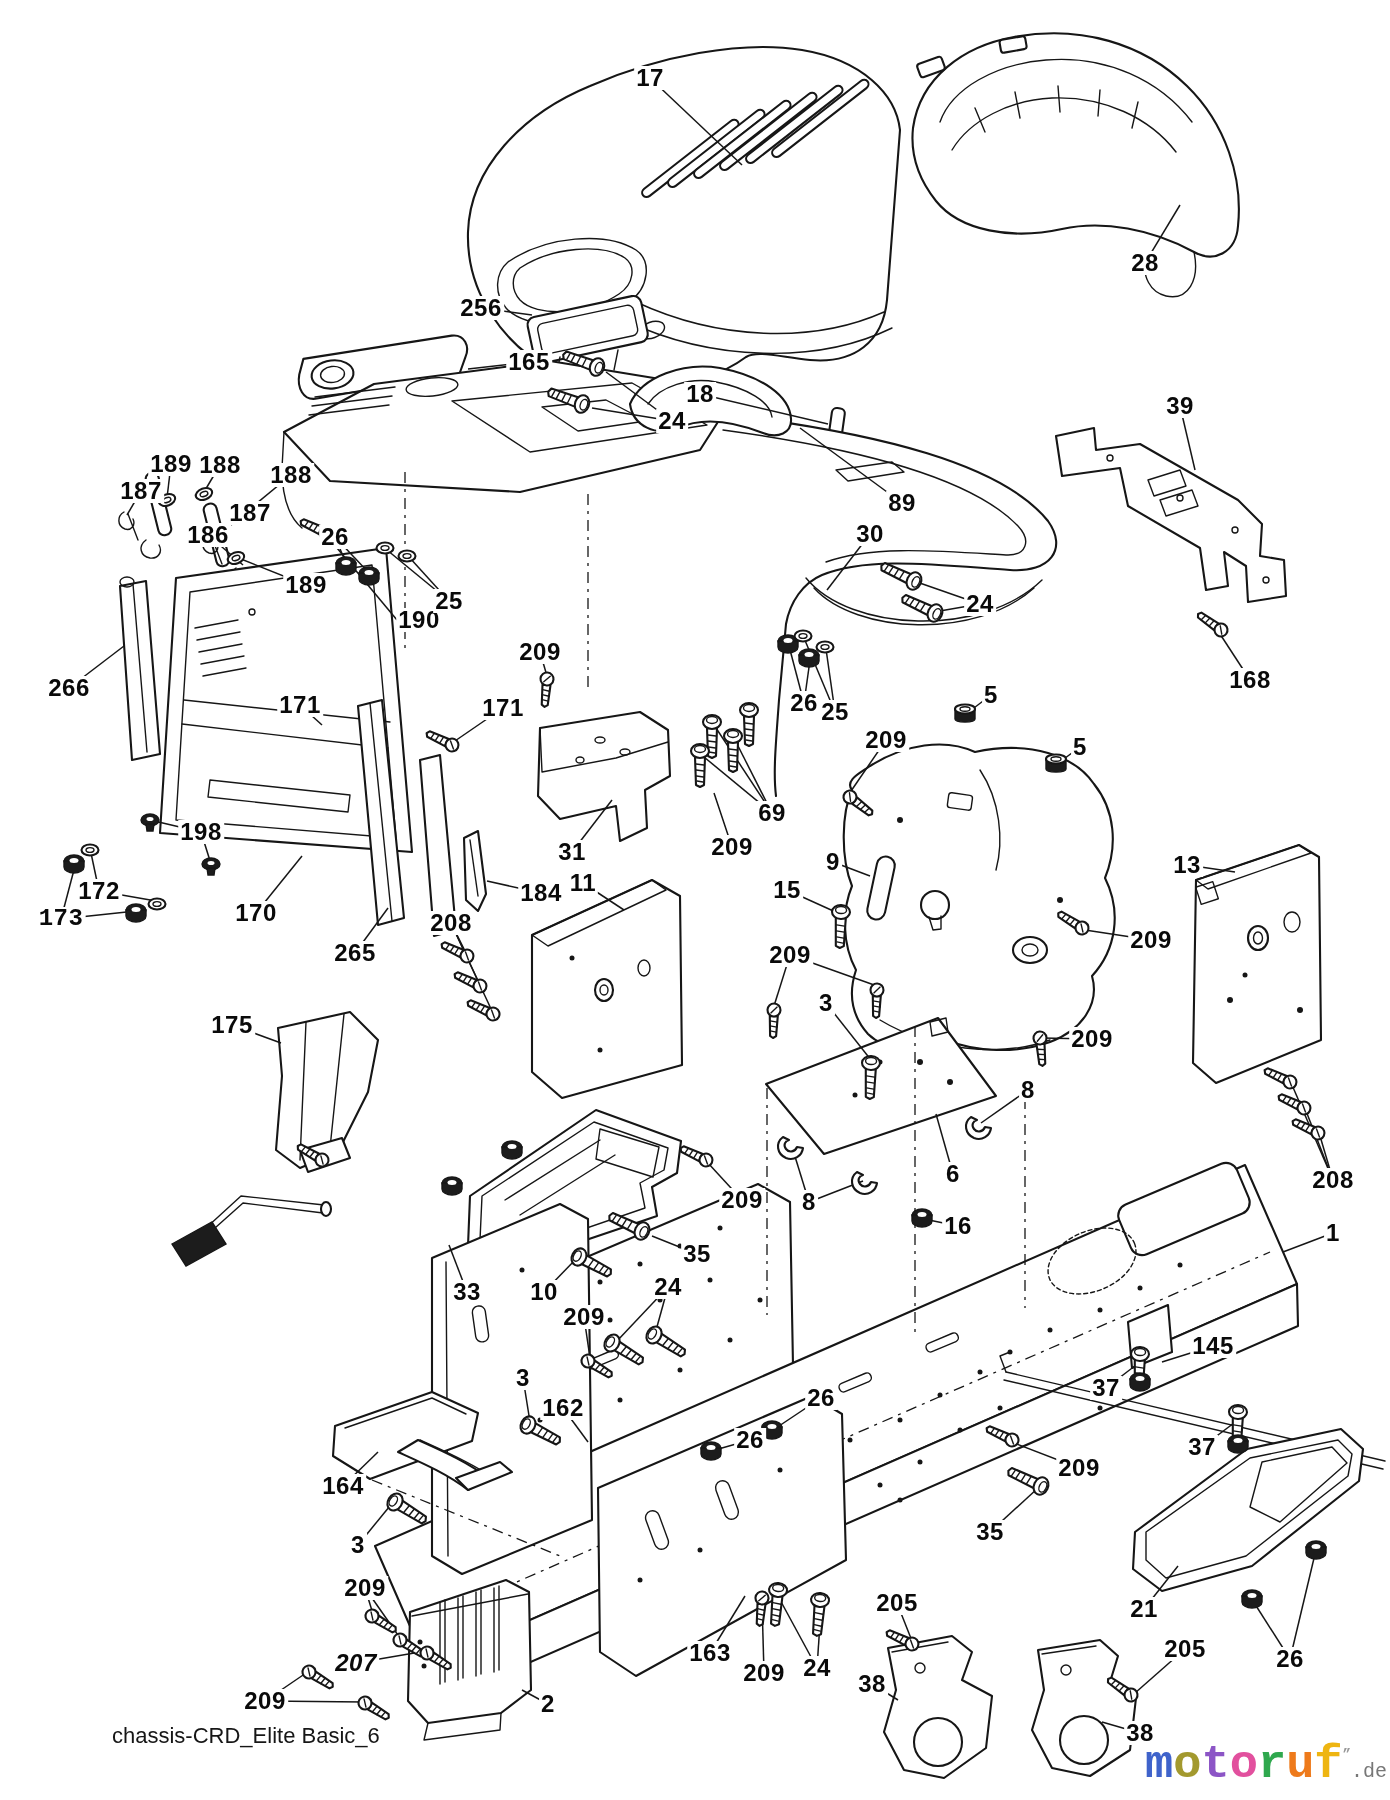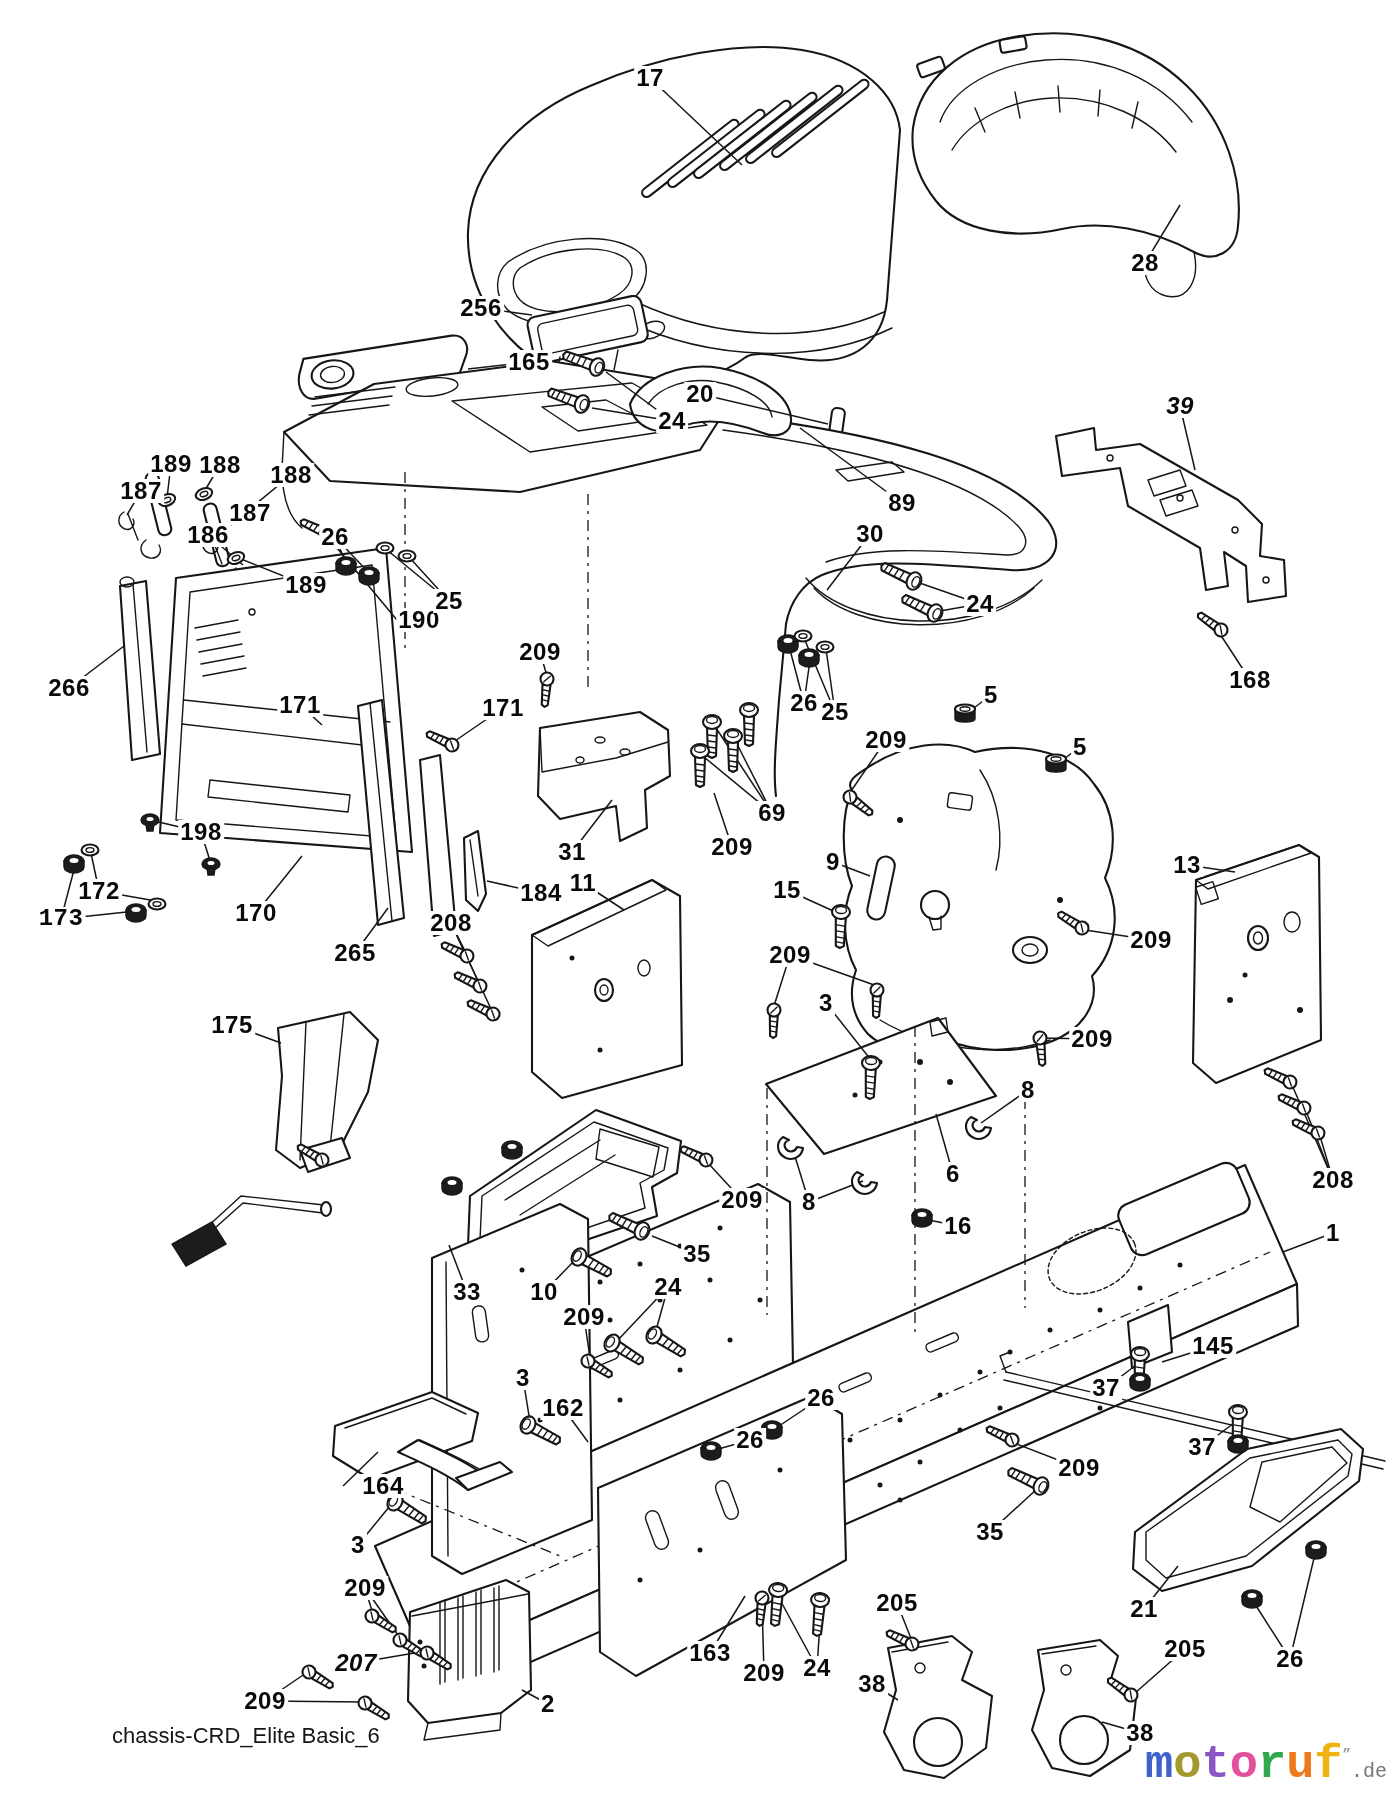--- a/index.html
+++ b/index.html
@@ -551,24 +551,24 @@
         <use href="#g-clip" transform="translate(866 1181) rotate(0)"></use>
         <use href="#g-clip" transform="translate(980 1126) rotate(0)"></use>
       </g>
 </svg>
 
 <div id="callout-layer">
       <div class="callout" style="left: 650px; top: 78px;">17</div>
       <div class="callout" style="left: 1145px; top: 263px;">28</div>
       <div class="callout" style="left: 481px; top: 308px;">256</div>
       <div class="callout" style="left: 529px; top: 362px;">165</div>
-      <div class="callout" style="left: 700px; top: 394px;">20</div>
+      <div class="callout" style="left: 700px; top: 394px;">18</div>
       <div class="callout" style="left: 672px; top: 421px;">24</div>
       <div class="callout" style="left: 902px; top: 503px;">89</div>
-      <div class="callout" style="left: 1180px; top: 406px; font-style: italic;">39</div>
+      <div class="callout" style="left: 1180px; top: 406px;">39</div>
       <div class="callout" style="left: 870px; top: 534px;">30</div>
       <div class="callout" style="left: 171px; top: 464px;">189</div>
       <div class="callout" style="left: 220px; top: 465px;">188</div>
       <div class="callout" style="left: 291px; top: 475px;">188</div>
       <div class="callout" style="left: 141px; top: 491px;">187</div>
       <div class="callout" style="left: 250px; top: 513px;">187</div>
       <div class="callout" style="left: 208px; top: 535px;">186</div>
       <div class="callout" style="left: 335px; top: 537px;">26</div>
       <div class="callout" style="left: 306px; top: 585px;">189</div>
       <div class="callout" style="left: 397px; top: 620px; margin-left: 22px;">190</div>
@@ -613,21 +613,21 @@
       <div class="callout" style="left: 467px; top: 1292px;">33</div>
       <div class="callout" style="left: 544px; top: 1292px;">10</div>
       <div class="callout" style="left: 668px; top: 1287px;">24</div>
       <div class="callout" style="left: 584px; top: 1317px;">209</div>
       <div class="callout" style="left: 1213px; top: 1346px;">145</div>
       <div class="callout" style="left: 1106px; top: 1388px;">37</div>
       <div class="callout" style="left: 821px; top: 1398px;">26</div>
       <div class="callout" style="left: 750px; top: 1440px;">26</div>
       <div class="callout" style="left: 523px; top: 1378px;">3</div>
       <div class="callout" style="left: 563px; top: 1408px;">162</div>
-      <div class="callout" style="left: 343px; top: 1486px; margin-left: 40px;">164</div>
+      <div class="callout" style="left: 343px; top: 1486px;">164</div>
       <div class="callout" style="left: 358px; top: 1545px;">3</div>
       <div class="callout" style="left: 365px; top: 1588px;">209</div>
       <div class="callout" style="left: 356px; top: 1663px; font-style: italic;">207</div>
       <div class="callout" style="left: 265px; top: 1701px;">209</div>
       <div class="callout" style="left: 548px; top: 1704px;">2</div>
       <div class="callout" style="left: 1202px; top: 1447px;">37</div>
       <div class="callout" style="left: 1079px; top: 1468px;">209</div>
       <div class="callout" style="left: 990px; top: 1532px;">35</div>
       <div class="callout" style="left: 1144px; top: 1609px;">21</div>
       <div class="callout" style="left: 897px; top: 1603px;">205</div>

